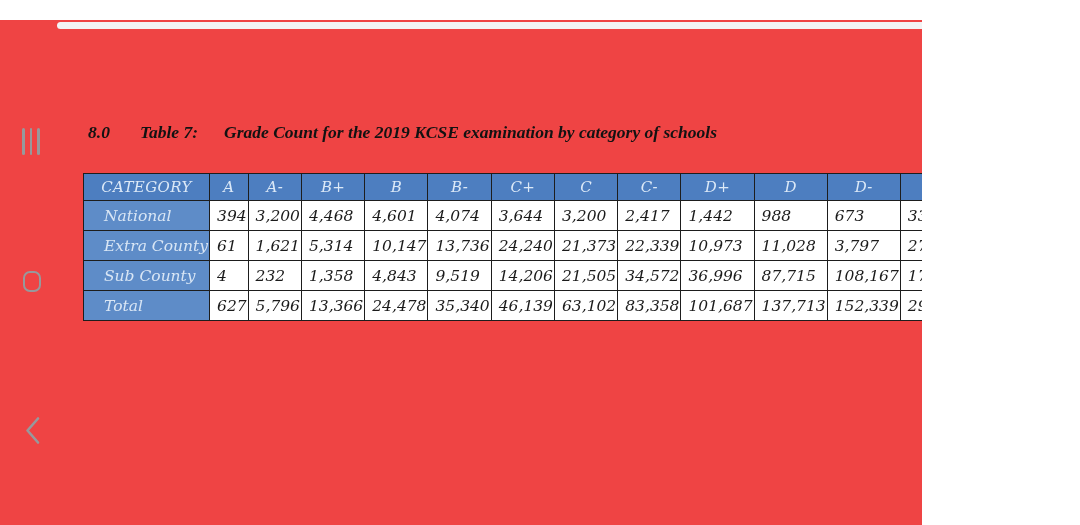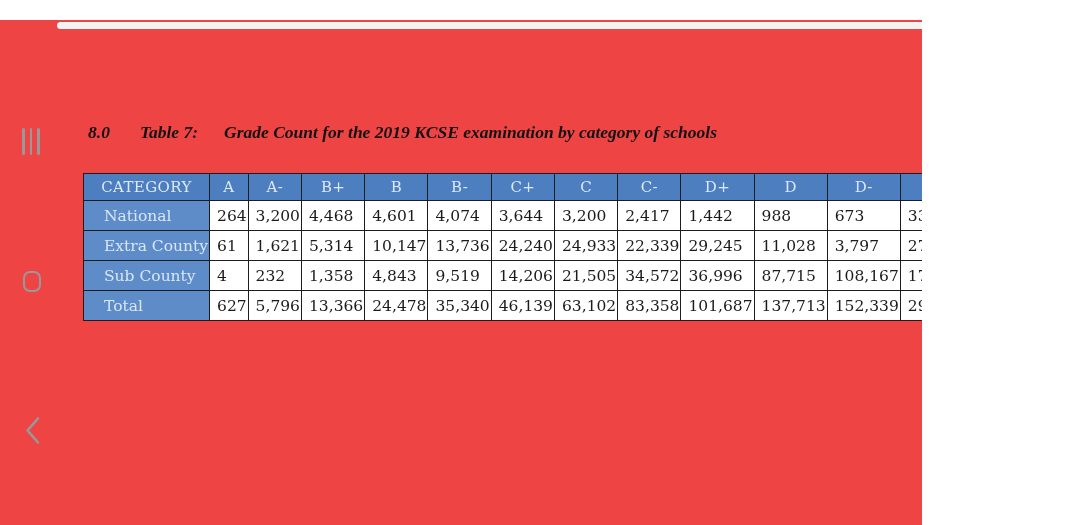--- a/index.html
+++ b/index.html
@@ -77,20 +77,21 @@
   .title-row .num { margin-right: 30px; }
   .title-row .lbl { margin-right: 26px; }
   
   .grade-table {
     position: absolute;
     left: 83px;
     top: 153px;
     border-collapse: collapse;
     table-layout: fixed;
     font-family: "DejaVu Serif", serif;
+    font-style: italic;
   }
   .grade-table th, .grade-table td {
     border: 1.5px solid var(--border-color);
     overflow: hidden;
     white-space: nowrap;
   }
   .grade-table thead th {
     background: var(--header-bg);
     color: var(--header-text);
     font-weight: normal;
@@ -166,44 +167,44 @@
           <th>C-</th>
           <th>D+</th>
           <th>D</th>
           <th>D-</th>
           <th>E</th>
         </tr>
     </thead>
     <tbody>
         <tr>
           <td class="cat">National</td>
-          <td class="val">264</td>
+          <td class="val">394</td>
           <td class="val">3,200</td>
           <td class="val">4,468</td>
           <td class="val">4,601</td>
           <td class="val">4,074</td>
           <td class="val">3,644</td>
           <td class="val">3,200</td>
           <td class="val">2,417</td>
           <td class="val">1,442</td>
           <td class="val">988</td>
           <td class="val">673</td>
           <td class="val">338</td>
         </tr>
         <tr>
           <td class="cat">Extra County</td>
           <td class="val">61</td>
           <td class="val">1,621</td>
           <td class="val">5,314</td>
           <td class="val">10,147</td>
           <td class="val">13,736</td>
           <td class="val">24,240</td>
-          <td class="val">24,933</td>
+          <td class="val">21,373</td>
           <td class="val">22,339</td>
-          <td class="val">29,245</td>
+          <td class="val">10,973</td>
           <td class="val">11,028</td>
           <td class="val">3,797</td>
           <td class="val">279</td>
         </tr>
         <tr>
           <td class="cat">Sub County</td>
           <td class="val">4</td>
           <td class="val">232</td>
           <td class="val">1,358</td>
           <td class="val">4,843</td>

